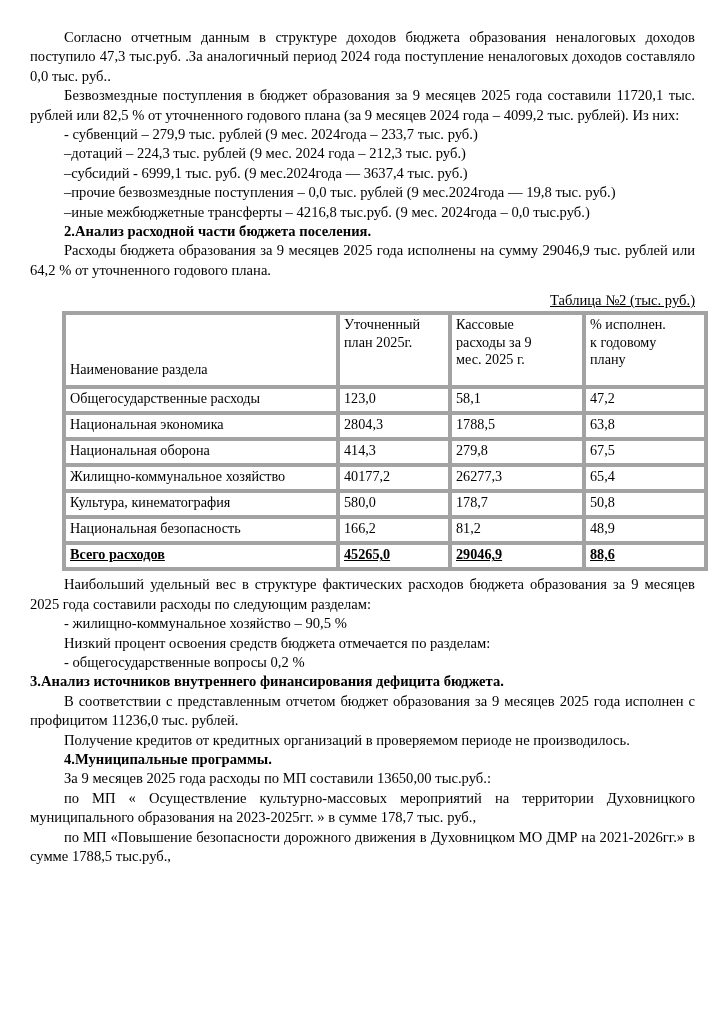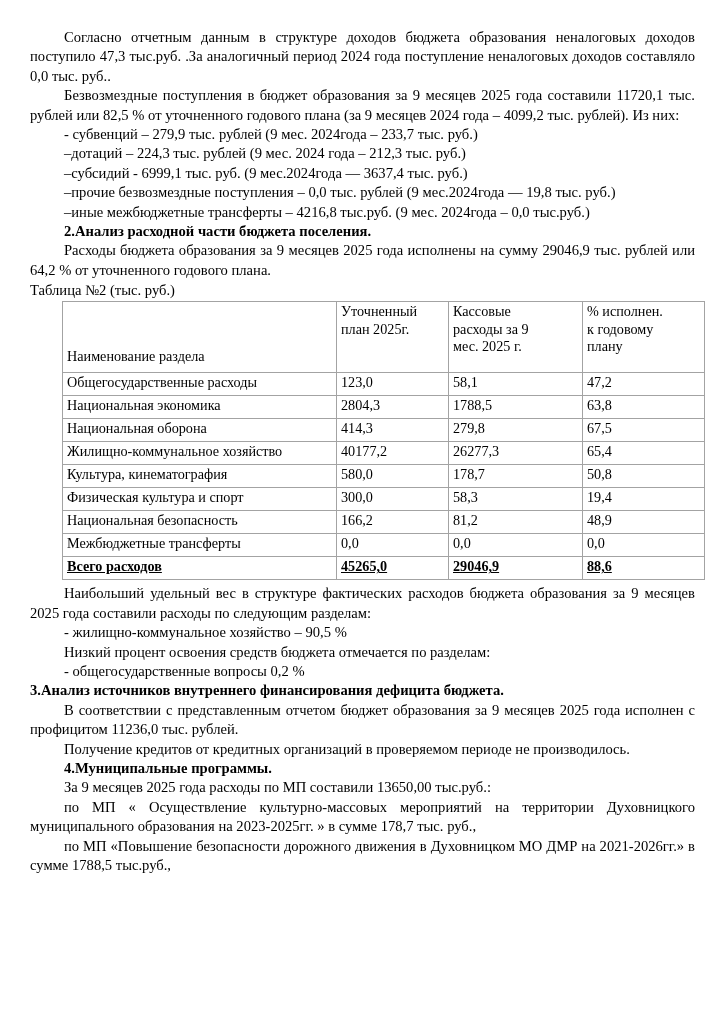--- a/index.html
+++ b/index.html
@@ -30,34 +30,35 @@
   p.ind {
     text-indent: 34px;
   }
   p.noind {
     text-indent: 0;
   }
   p.bold {
     font-weight: bold;
   }
   .right {
-    text-align: left;
+    text-align: right;
     font-size: 14.6px;
-    margin-top: 2px;
+    margin-top: 12px;
     margin-bottom: 2px;
+    text-decoration: underline;
   }
   table.budget {
     border-collapse: collapse;
     width: 642px;
     margin: 2px 0 2px 32px;
     font-size: 14.2px;
     table-layout: fixed;
   }
   table.budget td, table.budget th {
-    border: 1px solid #a3a3a3;
+    border: 4px solid #a3a3a3;
     padding: 1px 4px 2px 4px;
     vertical-align: top;
     text-align: left;
     font-weight: normal;
     line-height: 1.22;
     margin-left: 23px;
   }
   table.budget thead td {
     height: 62px;
     vertical-align: top;
@@ -147,36 +148,24 @@
         <td>26277,3</td>
         <td>65,4</td>
       </tr>
       <tr>
         <td>Культура, кинематография</td>
         <td>580,0</td>
         <td>178,7</td>
         <td>50,8</td>
       </tr>
       <tr>
-        <td>Физическая культура и спорт</td>
-        <td>300,0</td>
-        <td>58,3</td>
-        <td>19,4</td>
-      </tr>
-      <tr>
         <td>Национальная безопасность</td>
         <td>166,2</td>
         <td>81,2</td>
         <td>48,9</td>
-      </tr>
-      <tr>
-        <td>Межбюджетные трансферты</td>
-        <td>0,0</td>
-        <td>0,0</td>
-        <td>0,0</td>
       </tr>
       <tr class="total">
         <td>Всего расходов</td>
         <td>45265,0</td>
         <td>29046,9</td>
         <td>88,6</td>
       </tr>
     </tbody>
   </table>
 

